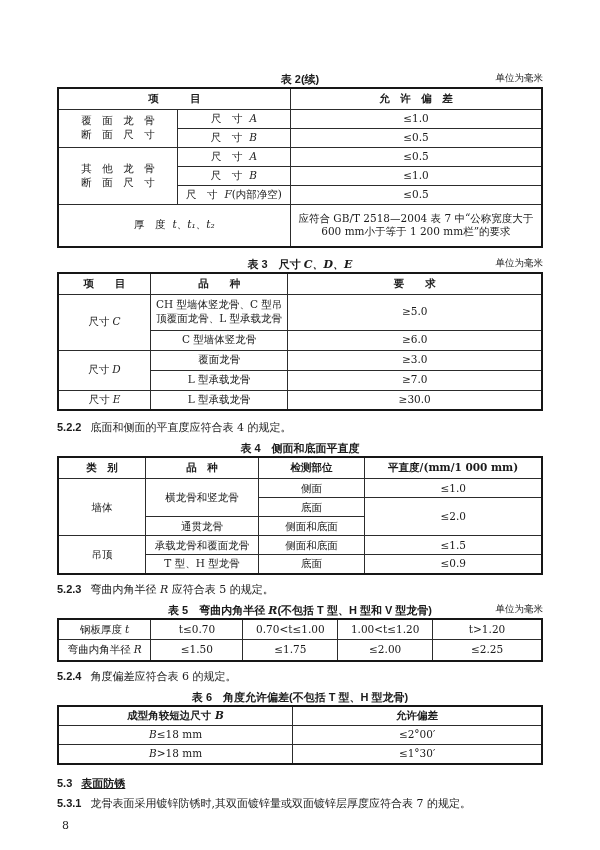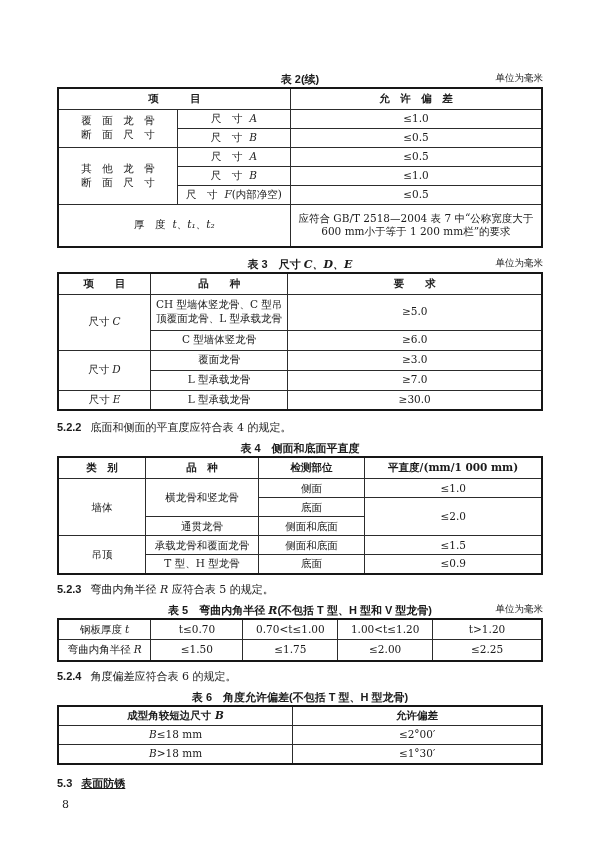--- a/index.html
+++ b/index.html
@@ -270,17 +270,20 @@
           <td><span class="var">B</span><span>&gt;18 mm</span></td>
           <td>≤1°30′</td>
         </tr>
       </tbody>
     </table>
 
     <p class="clause m-53">
       <span class="cnum">5.3</span><span class="heading">表面防锈</span>
     </p>
 
+    <p class="clause m-531">
+      <span class="cnum">5.3.1</span><span>龙骨表面采用镀锌防锈时,其双面镀锌量或双面镀锌层厚度应符合表 7 的规定。</span>
+    </p>
 
     <div class="pagenum">8</div>
 
   </div>
 </div>
 
 </body></html>

